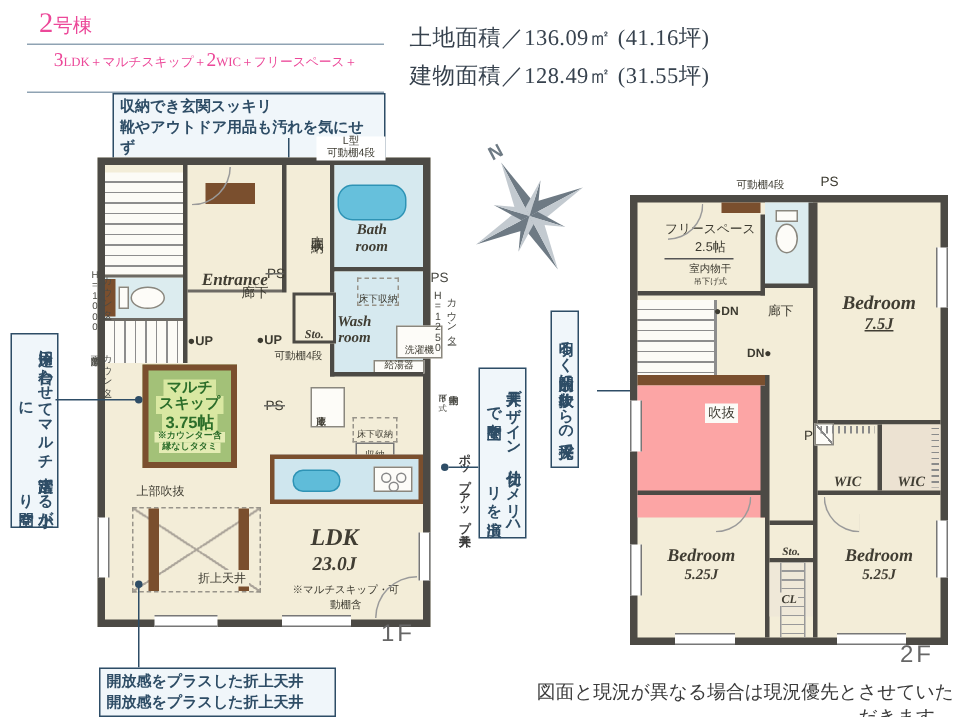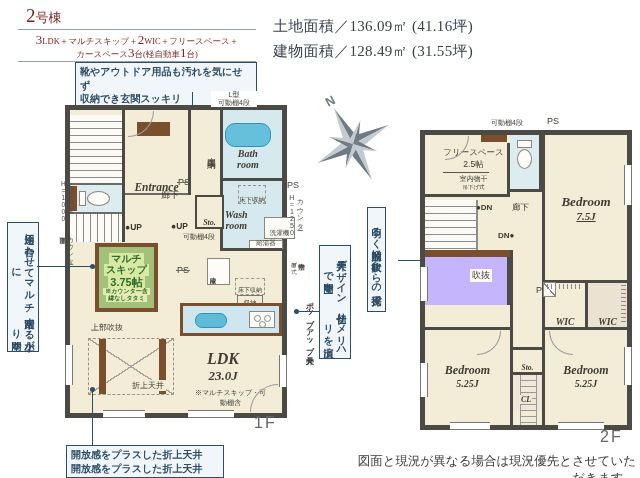--- a/index.html
+++ b/index.html
@@ -1,19 +1,19 @@
 <!DOCTYPE html>
 <html><head>
 <meta charset="utf-8">
 <style>
   html,body{margin:0;padding:0;background:#fff;}
   #canvas{position:relative;width:640px;height:478px;background:#fff;overflow:hidden;
           font-family:"Liberation Sans",sans-serif;}
   .abs{position:absolute;}
-  .navy{color:#7f1d1d;}
+  .navy{color:#ec4899;}
   .co{border:1px solid #2e4d66;background:#f0f6fa;color:#2e4d66;font-weight:bold;
       font-family:"Liberation Sans",sans-serif;}
   .v{writing-mode:vertical-rl;text-orientation:mixed;}
   .vu{writing-mode:vertical-rl;text-orientation:upright;}
   .v span,.vu span{display:block;}
   .ln{background:#2e4d66;}
   .dot{width:5px;height:5px;border-radius:50%;background:#2e4d66;}
   .plan{border:5px solid #4c4a45;background:#f3edd8;box-sizing:border-box;}
   .w{background:#4c4a45;}
   .w2{background:#6d6a64;}
@@ -40,33 +40,30 @@
 
 <div id="canvas">
 
   <div class="abs navy" style="left:26px;top:5px;font-family:'Liberation Serif',serif;">
     <span style="font-size:19px;">2</span><span style="font-size:13px;">号棟</span>
   </div>
   <div class="abs" style="left:18px;top:29px;width:238px;height:1px;background:#8fa3b3;"></div>
   <div class="abs navy" style="left:14px;top:32px;width:246px;text-align:center;font-size:8.5px;font-family:'Liberation Serif',serif;">
     <span style="font-size:13px;">3</span><span>LDK＋マルチスキップ＋</span><span style="font-size:13px;">2</span><span>WIC＋フリースペース＋</span>
   </div>
-  <div class="abs navy" style="left:14px;top:45px;width:246px;text-align:center;font-size:8.5px;font-family:'Liberation Serif',serif;">
-    <span>カースペース</span><span style="font-size:13px;">3</span><span>台(軽自動車</span><span style="font-size:13px;">1</span><span>台)</span>
-  </div>
   <div class="abs" style="left:18px;top:61px;width:238px;height:1px;background:#8fa3b3;"></div>
 
   <div class="abs" style="left:273px;top:14px;font-family:'Liberation Serif',serif;font-size:15px;color:#37424e;line-height:25px;letter-spacing:.3px;">
     <div>土地面積／136.09㎡ (41.16坪)</div>
     <div>建物面積／128.49㎡ (31.55坪)</div>
   </div>
 
   <div class="abs co" style="left:75px;top:62px;width:172px;padding:2px 4px;font-size:10px;line-height:1.35;">
+    <div>収納でき玄関スッキリ</div>
     <div>靴やアウトドア用品も汚れを気にせず</div>
-    <div>収納でき玄関スッキリ</div>
   </div>
   <div class="abs ln" style="left:192px;top:92px;width:1px;height:41px;"></div>
   <div class="abs dot" style="left:190px;top:132px;"></div>
 
   <svg class="abs" style="left:305px;top:88px;" width="96" height="112" viewBox="-50 -58 100 116">
     <g transform="rotate(-28)">
       <g>
         <polygon points="0,-42 7,-7 0,0" fill="#6e7a84"></polygon>
           <polygon points="0,-42 -7,-7 0,0" fill="#c3cad0"></polygon>
         <polygon points="42,0 7,7 0,0 7,-7" fill="#6e7a84" opacity="0"></polygon>
@@ -278,21 +275,21 @@
       <span class="rl" style="font-size:11px;text-decoration:underline;">7.5J</span>
     </div>
     <div class="abs w" style="left:120px;top:145px;width:82px;height:3px;"></div>
 
     <div class="abs st-h" style="left:0;top:65px;width:53px;height:50px;border-right:2px solid #8d8d8d;box-sizing:border-box;"></div>
     <span class="abs jl" style="left:36px;top:68px;font-size:8px;font-weight:bold;">●DN</span>
     <span class="abs jl" style="left:72px;top:67px;font-size:8.5px;">廊下</span>
     <span class="abs jl" style="left:58px;top:96px;font-size:8px;font-weight:bold;">DN●</span>
 
     <div class="abs wood" style="left:0;top:115px;width:85px;height:7px;"></div>
-    <div class="abs x" style="left:0;top:122px;width:85px;height:48px;background:#c4b5fd;border-right:3px solid #4c4a45;box-sizing:border-box;">
+    <div class="abs x" style="left:0;top:122px;width:85px;height:88px;background:#fca5a5;border-right:3px solid #4c4a45;box-sizing:border-box;">
       <span class="abs jl" style="left:30px;top:12px;font-size:9px;background:#fcfbf7;padding:0 2px;">吹抜</span>
     </div>
     <div class="abs w" style="left:85px;top:115px;width:3px;height:175px;"></div>
 
     <span class="abs jl" style="left:96px;top:150px;font-size:9px;">PS</span>
     <div class="abs small-box" style="left:118px;top:147px;width:13px;height:15px;">
       <div style="width:100%;height:100%;background:linear-gradient(to top right,transparent calc(50% - .6px),#888 calc(50% - .6px) calc(50% + .6px),transparent calc(50% + .6px));"></div>
     </div>
     <div class="abs ctr rl" style="left:120px;top:148px;width:40px;height:44px;font-size:9.5px;">
       <span>WIC</span>

